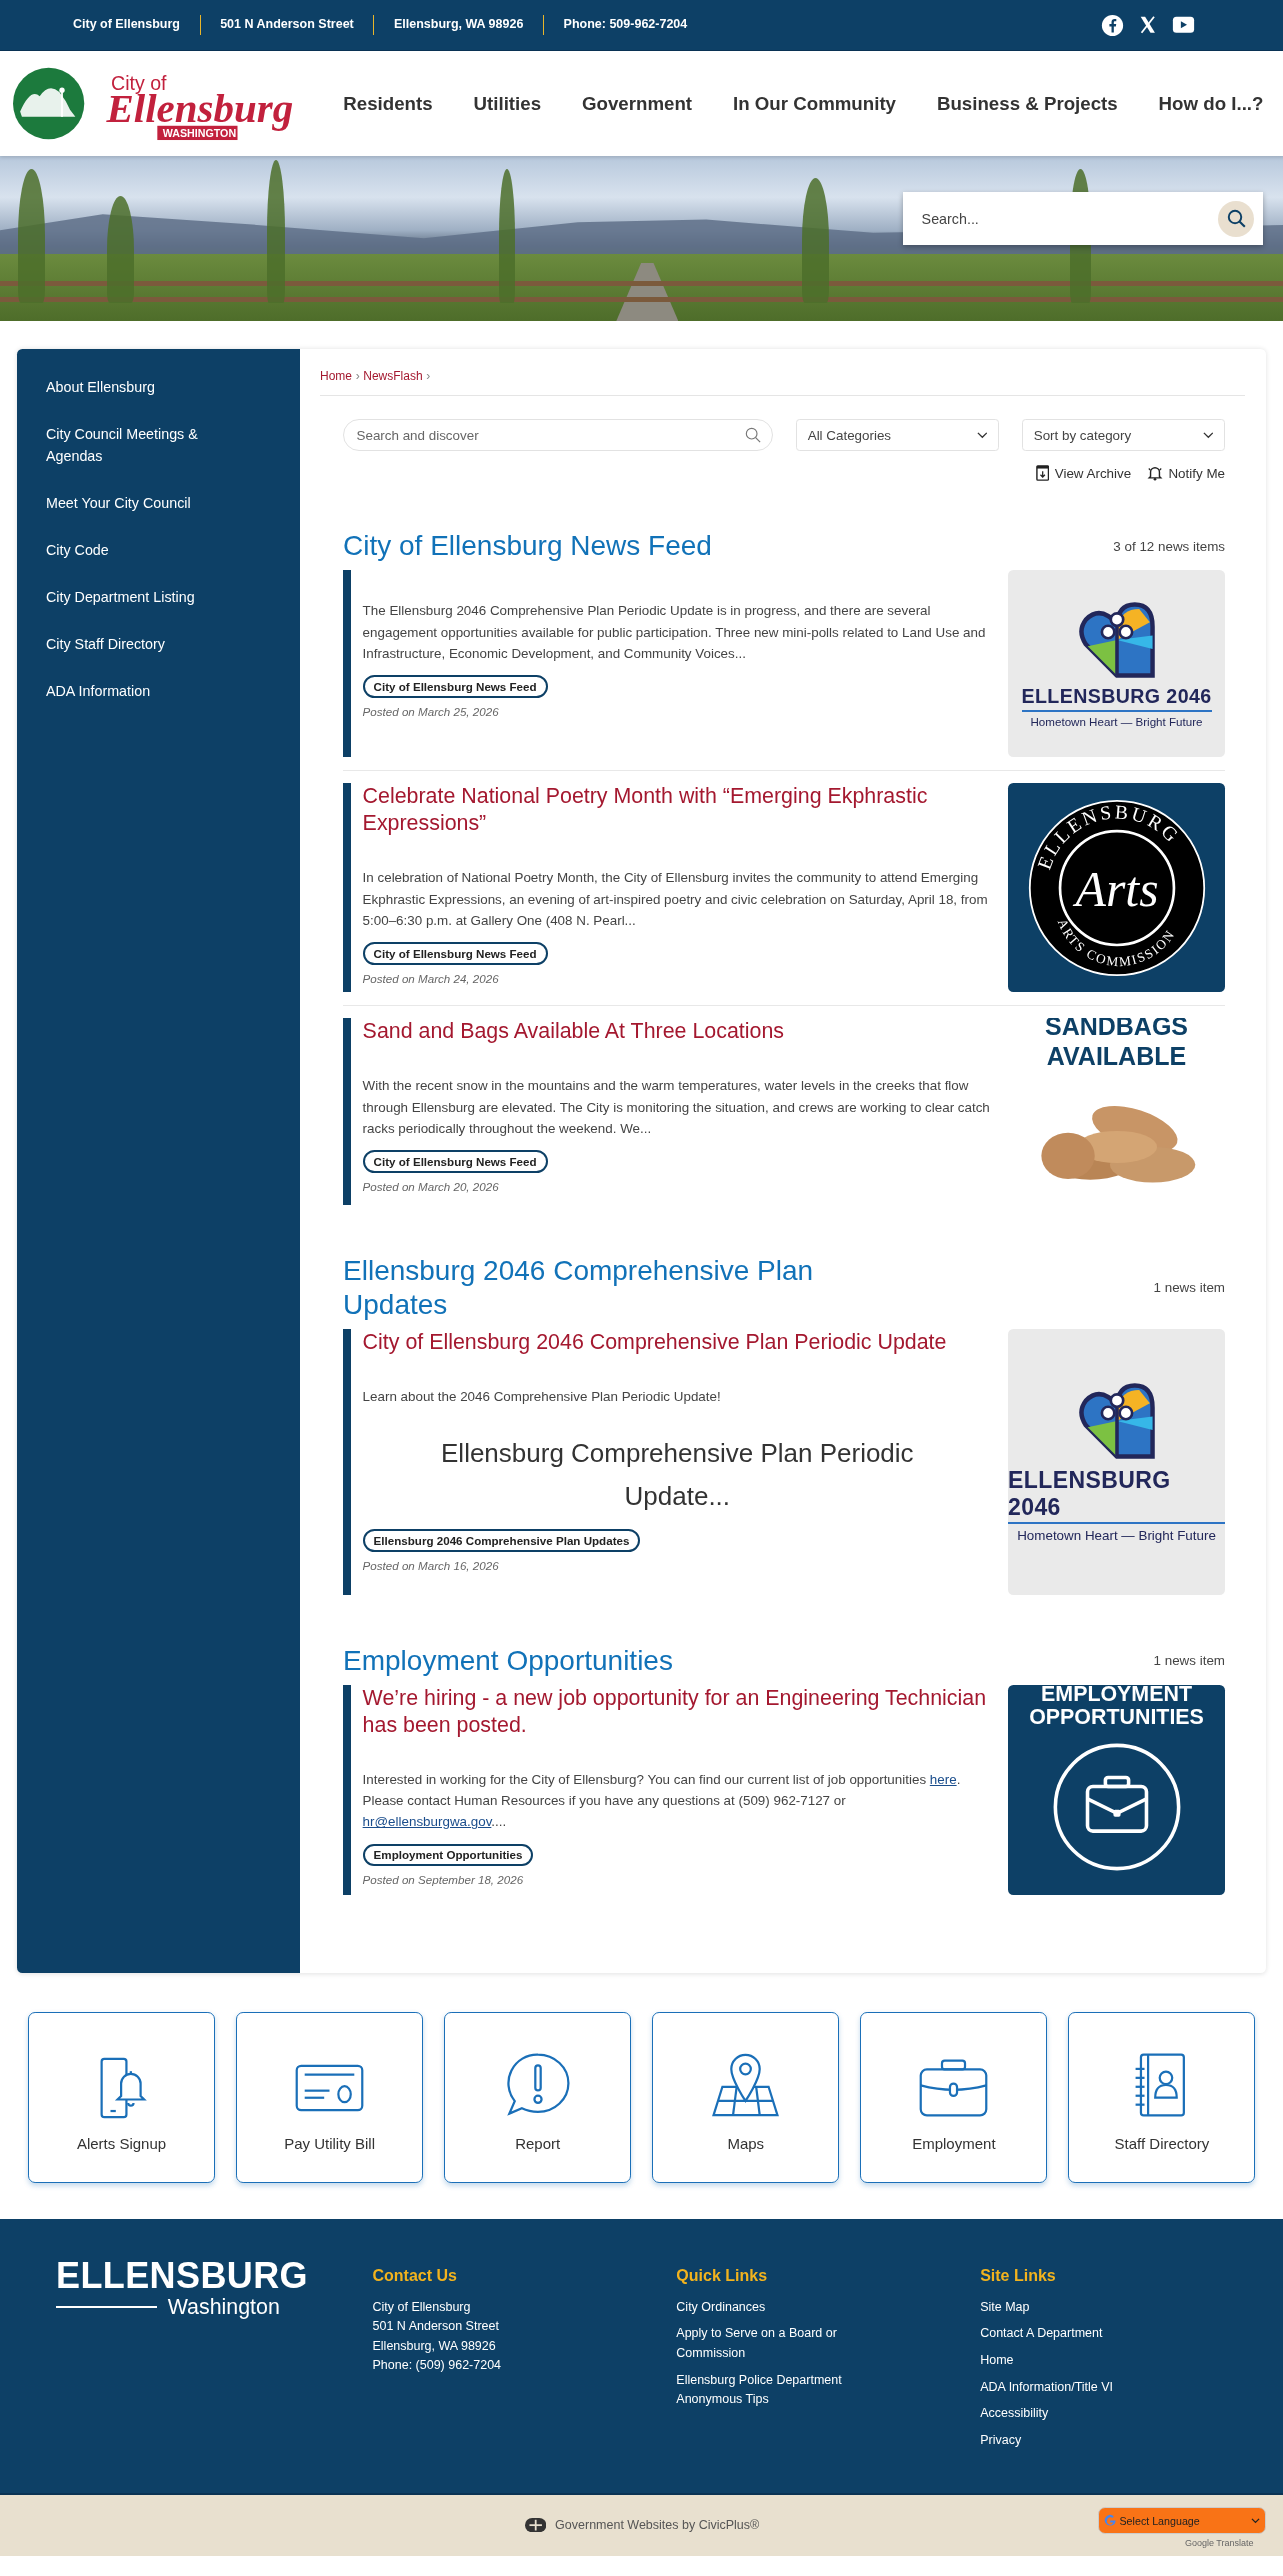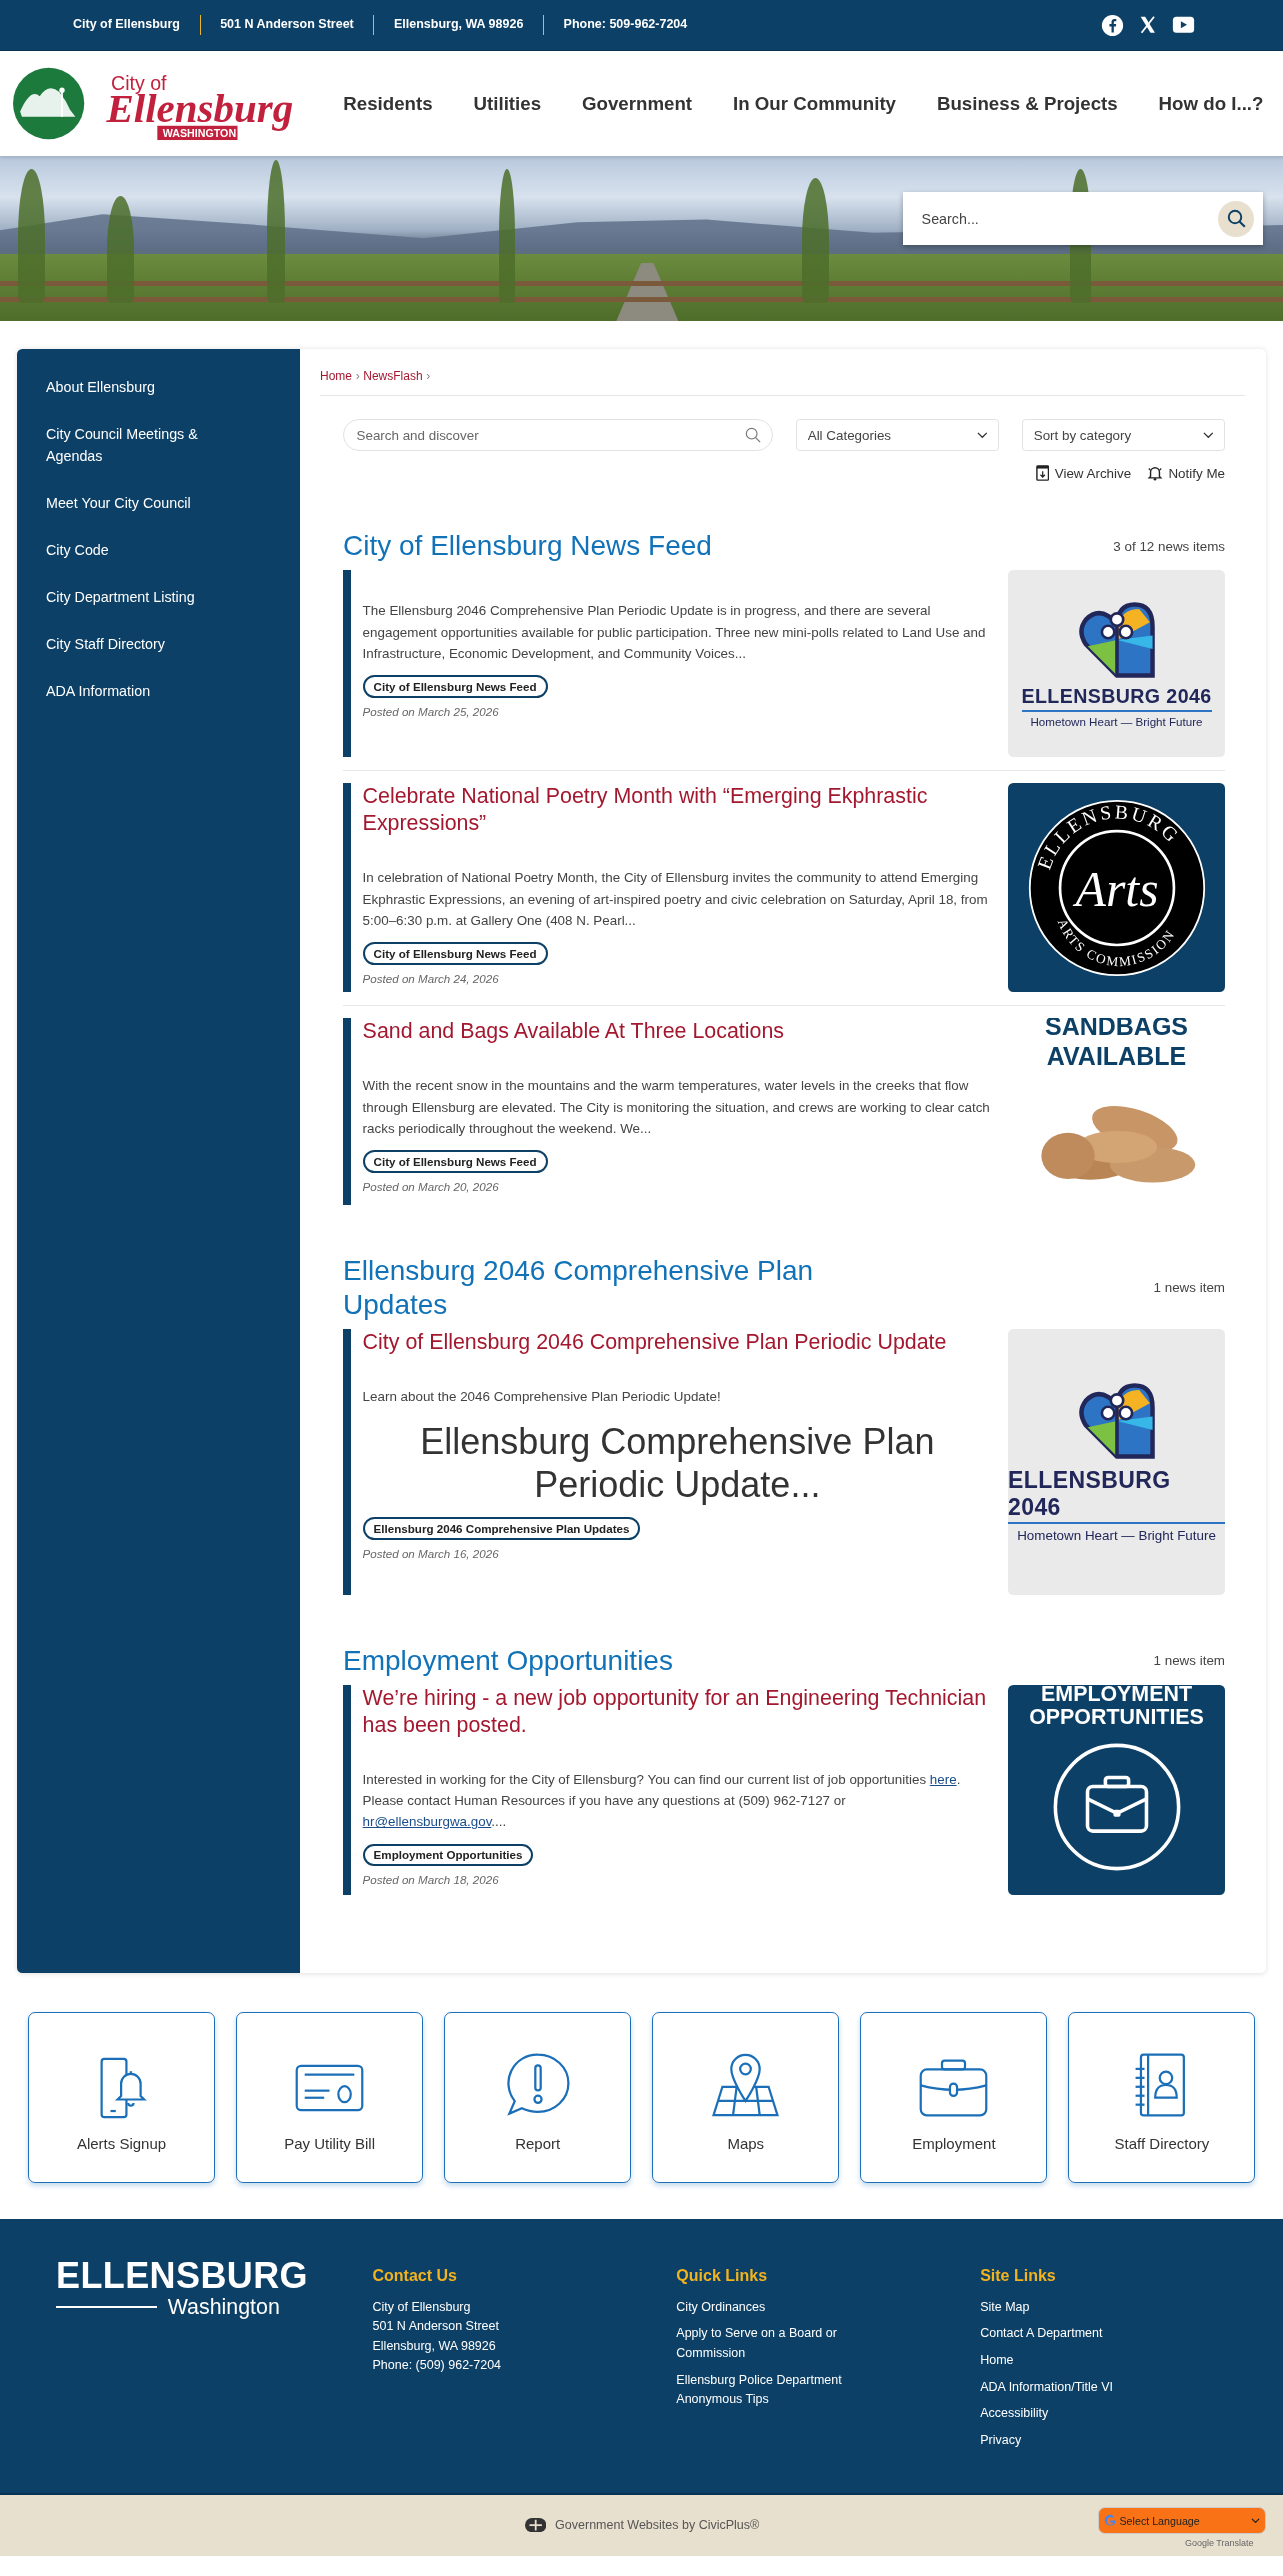--- a/index.html
+++ b/index.html
@@ -57,21 +57,21 @@
   .sec-head h2 { font-size: 28px; font-weight: normal; color: #1172b8; line-height: 34px; max-width: 553px; }
   .sec-head .count { font-size: 13.4px; color: #444; }
   .sec-head.first { margin-top: 48px; }
 
   .item { display: flex; justify-content: space-between; padding: 0 0 0 0; border-bottom: 0.9px solid #e8e8e8; margin-bottom: 12.5px; padding-bottom: 12.5px; }
   .item:last-child { border-bottom: none; }
   .item .body { border-left: 8px solid #0d4066; padding: 0 9px 0 11.6px; flex: 1; max-width: 658px; }
   .item h3 { font-size: 21.4px; font-weight: normal; color: #a4182f; line-height: 27px; margin-top: 0; }
   .item p { font-size: 13.4px; line-height: 21.4px; color: #444; margin-top: 30px; }
   .item p a { color: #1a4d8c; text-decoration: underline; }
-  .item .big { font-size: 36px; color: #333; text-align: center; line-height: 43px; margin-top: 13px; padding: 0 27px; }
+  .item .big { font-size: 26px; color: #333; text-align: center; line-height: 43px; margin-top: 25px; padding: 0 27px; }
   .tag { display: inline-block; border: 2.7px solid #0d4066; border-radius: 12.5px; font-size: 11.6px; font-weight: bold; padding: 2.7px 9px; color: #222; margin-top: 10.7px; }
   .date { font-size: 11.6px; font-style: italic; color: #666; margin-top: 7.1px; padding-bottom: 3.6px; }
   .thumb { width: 217px; flex-shrink: 0; border-radius: 5.3px; overflow: hidden; display: flex; flex-direction: column; align-items: center; justify-content: center; }
 
   .thumb.plan { background: #eaeaea; }
   .thumb.plan .t1 { font-size: 19.6px; font-weight: bold; color: #22275a; letter-spacing: 0.4px; margin-top: 5.3px; border-bottom: 2.7px solid #2d74c4; padding-bottom: 1.8px; }
   .thumb.plan .t2 { font-size: 11.6px; color: #22275a; margin-top: 3.6px; }
   .thumb.arts { background: #0d4066; }
   .thumb.sand { background: #fff; justify-content: flex-start; }
   .thumb.sand .t { font-size: 25px; font-weight: bold; color: #0d4066; text-align: center; line-height: 30px; margin-top: -7.1px; }
@@ -337,21 +337,21 @@
     <div class="section">
       <div class="sec-head" style="margin-top:36px;">
         <h2>Employment Opportunities</h2>
         <span class="count">1 news item</span>
       </div>
       <div class="item">
         <div class="body">
           <h3>We’re hiring - a new job opportunity for an Engineering Technician has been posted.</h3>
           <p><span>Interested in working for the City of Ellensburg? You can find our current list of job opportunities </span><a>here</a><span>. Please contact Human Resources if you have any questions at (509) 962-7127 or </span><a>hr@ellensburgwa.gov</a><span>....</span></p>
           <span class="tag">Employment Opportunities</span>
-          <div class="date">Posted on March 18, 2026</div>
+          <div class="date">Posted on September 18, 2026</div>
         </div>
         <div class="thumb emp" style="height:210px;">
           <div class="t"><span>EMPLOYMENT</span><br><span>OPPORTUNITIES</span></div>
           <svg width="134" height="134" viewBox="0 0 150 150" style="margin-top:10.7px;">
             <circle cx="75" cy="75" r="69" fill="none" stroke="#fff" stroke-width="4"></circle>
             <rect x="42" y="52" width="66" height="50" rx="6" fill="none" stroke="#fff" stroke-width="4"></rect>
             <rect x="62" y="42" width="26" height="10" rx="3" fill="none" stroke="#fff" stroke-width="4"></rect>
             <path d="M42 66 L75 82 L108 66" fill="none" stroke="#fff" stroke-width="4"></path>
             <rect x="71" y="78" width="8" height="8" rx="2" fill="#fff"></rect>
           </svg>

